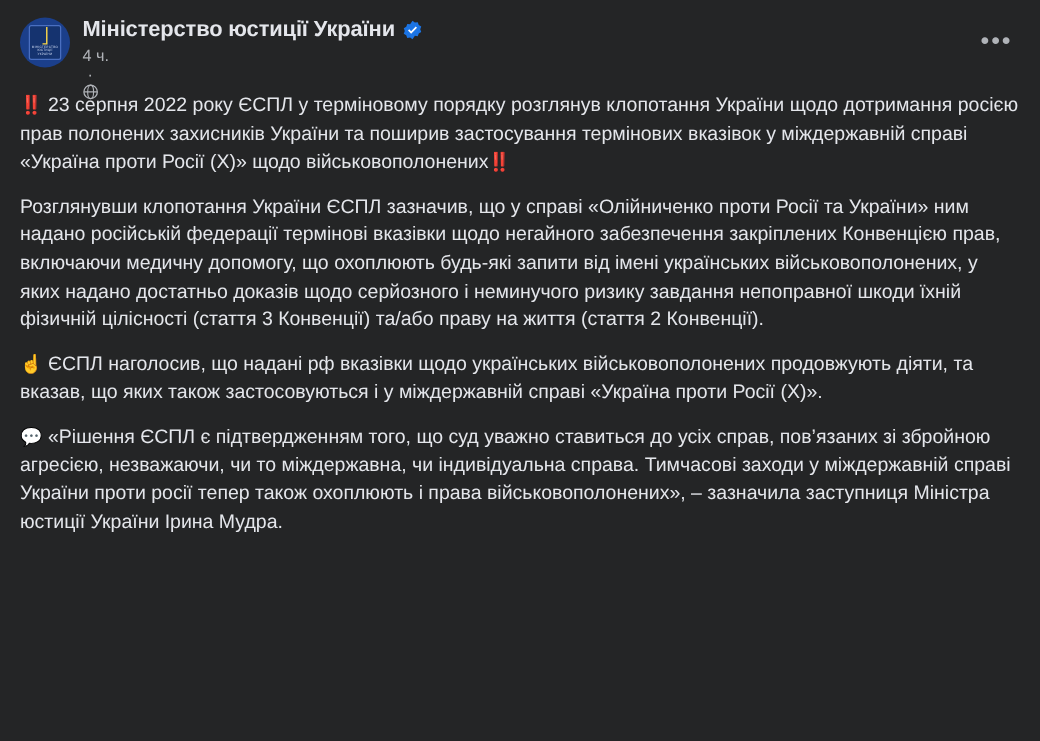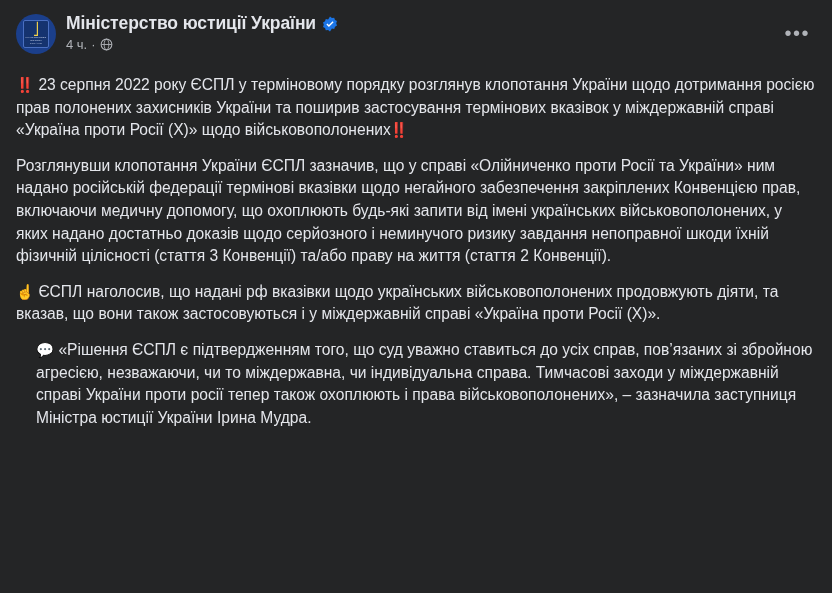--- a/index.html
+++ b/index.html
@@ -85,24 +85,24 @@
     letter-spacing: -0.1px;
   }
   .verified {
     width: 16px;
     height: 16px;
     margin-left: 6px;
     flex: 0 0 auto;
   }
   .meta-row {
     display: flex;
-    align-items: center;
     margin-top: 3px;
     color: #b0b3b8;
     font-size: 13px;
+    flex-direction: column;
   }
   .meta-sep {
     margin: 0 4px;
   }
   .globe {
     width: 13px;
     height: 13px;
     display: inline-block;
     vertical-align: middle;
   }
@@ -123,21 +123,20 @@
     color: #e4e6eb;
     padding-top: 10px;
     flex: 1 1 auto;
     overflow: hidden;
   }
   .post-body p {
     margin: 0 0 13px 0;
   }
   .post-body p:last-child {
     margin-bottom: 0;
-    margin-left: 20px;
   }
   .emo {
     font-family: "DejaVu Sans", sans-serif;
     font-size: 14.5px;
   }
   .red-bang {
     color: #ef4444;
     font-weight: bold;
   }
 </style>
@@ -181,21 +180,21 @@
 
     <p>
       <span class="emo red-bang">‼️</span><span> 23 серпня 2022 року ЄСПЛ у терміновому порядку розглянув клопотання України щодо дотримання росією прав полонених захисників України та поширив застосування термінових вказівок у міждержавній справі «Україна проти Росії (X)» щодо військовополонених</span><span class="emo red-bang">‼️</span>
     </p>
 
     <p>
       <span>Розглянувши клопотання України ЄСПЛ зазначив, що у справі «Олійниченко проти Росії та України» ним надано російській федерації термінові вказівки щодо негайного забезпечення закріплених Конвенцією прав, включаючи медичну допомогу, що охоплюють будь-які запити від імені українських військовополонених, у яких надано достатньо доказів щодо серйозного і неминучого ризику завдання непоправної шкоди їхній фізичній цілісності (стаття 3 Конвенції) та/або праву на життя (стаття 2 Конвенції).</span>
     </p>
 
     <p>
-      <span class="emo">☝️</span><span> ЄСПЛ наголосив, що надані рф вказівки щодо українських військовополонених продовжують діяти, та вказав, що вони також застосовуються і у міждержавній справі «Україна проти Росії (X)».</span>
+      <span class="emo">☝️</span><span> ЄСПЛ наголосив, що надані рф вказівки щодо українських військовополонених продовжують діяти, та вказав, що яких також застосовуються і у міждержавній справі «Україна проти Росії (X)».</span>
     </p>
 
 
     <p>
       <span class="emo">💬</span><span> «Рішення ЄСПЛ є підтвердженням того, що суд уважно ставиться до усіх справ, пов’язаних зі збройною агресією, незважаючи, чи то міждержавна, чи індивідуальна справа. Тимчасові заходи у міждержавній справі України проти росії тепер також охоплюють і права військовополонених», – зазначила заступниця Міністра юстиції України Ірина Мудра.</span>
     </p>
 
   </div>
 </div>
 

